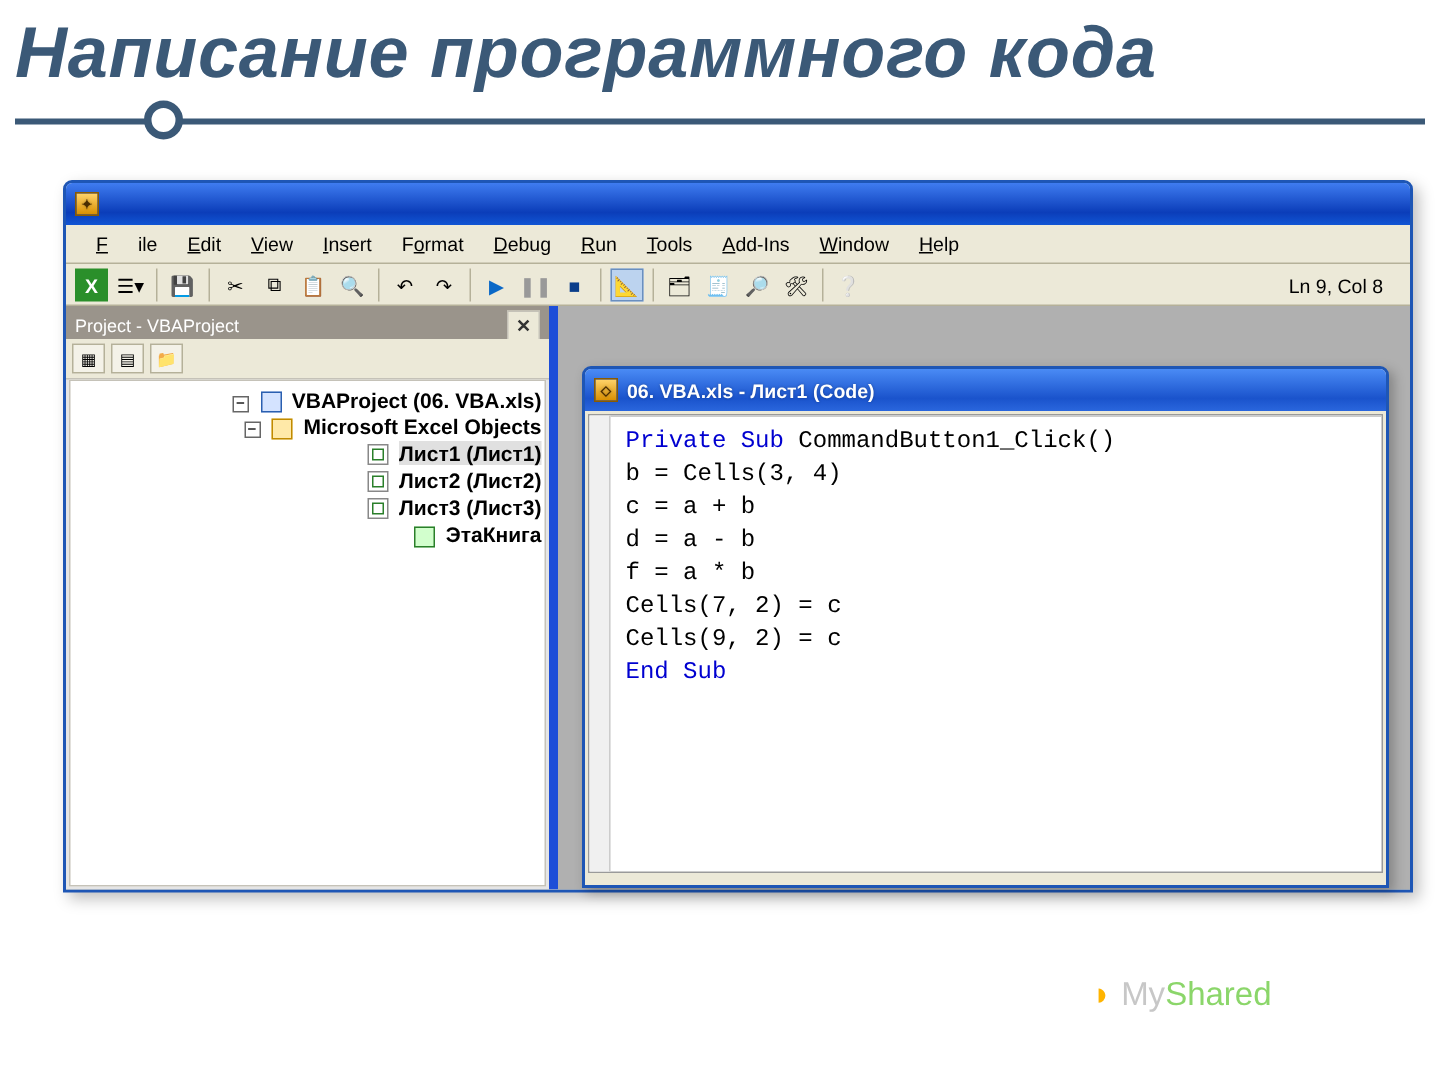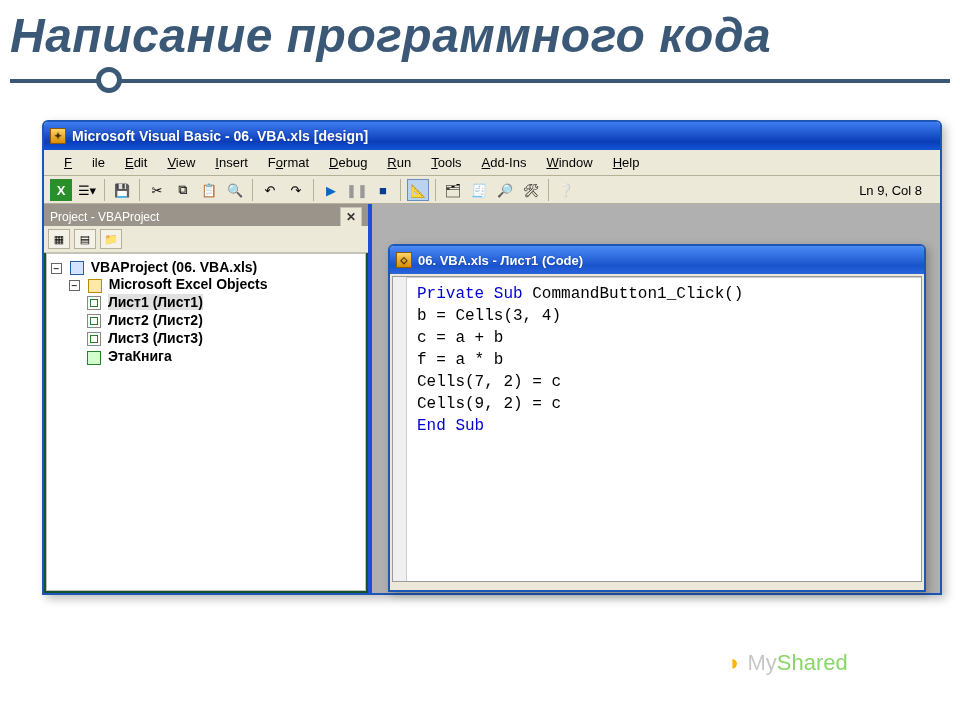--- a/index.html
+++ b/index.html
@@ -116,22 +116,22 @@
   
   .workspace {
     display: flex;
     height: calc(100% - 28px - 26px - 28px);
     background: #b0b0b0;
   }
 
   
   .project-panel {
     width: 328px;
-    background: #14532d;
-    border-right: 4px solid #1d4ed8;
+    background: #e5e5e5;
+    border-right: 6px solid #1d4ed8;
     display: flex; flex-direction: column;
   }
   .panel-title {
     height: 22px;
     background: #9a948b;
     color: #fff;
     font-size: 12px;
     padding: 3px 6px 0;
     display: flex; align-items:center;
   }
@@ -159,21 +159,21 @@
   }
   .tree {
     flex:1;
     background:#fff;
     border:1px solid #c5c2b8;
     margin:0 2px 2px;
     overflow:auto;
     font-size:14px;
   }
   .tree ul{list-style:none;padding-left:18px;}
-  .tree>ul{padding:4px 2px 6px 4px;}
+  .tree>ul{padding:4px 2px 6px 20px;text-align:right;}
   .tree li{padding:1px 0;white-space:nowrap;}
   .pm {
     display:inline-flex;
     width:11px;height:11px;
     border:1px solid #666;
     align-items:center;justify-content:center;
     font-size:10px;line-height:9px;
     margin-right:4px;
     background:#fff;
     color:#333;
@@ -271,21 +271,20 @@
 
 <div class="slide-title">Написание программного кода</div>
 <div class="title-rule">
   <div class="title-dot"></div>
 </div>
 
 <div class="vbe-window">
 
   <div class="titlebar">
     <span class="ico">✦</span>
-    <span>Microsoft Visual Basic - 06. VBA.xls [design]</span>
   </div>
 
   <div class="menubar">
     <span><u>F</u><span></span>ile</span>
     <span><u>E</u>dit</span>
     <span><u>V</u>iew</span>
     <span><u>I</u>nsert</span>
     <span>F<u>o</u>rmat</span>
     <span><u>D</u>ebug</span>
     <span><u>R</u>un</span>
@@ -376,19 +375,19 @@
 </div>
 
 <div class="code-child">
   <div class="titlebar">
     <span class="ico">◇</span>
     <span>06. VBA.xls - Лист1 (Code)</span>
   </div>
   <div class="code-area">
     <div class="margin-bar"></div>
     <div class="top-rule"></div>
-    <pre class="code" id="code-pre"><div><span class="kw">Private Sub </span><span>CommandButton1_Click()</span></div><div>b = Cells(3, 4)</div><div>c = a + b</div><div>f = a * b</div><div>Cells(7, 2) = c</div><div>Cells(9, 2) = c</div><div><span class="kw">End Sub</span></div></pre>
+    <pre class="code" id="code-pre"><div><span class="kw">Private Sub </span><span>CommandButton1_Click()</span></div><div>b = Cells(3, 4)</div><div>c = a + b</div><div>d = a - b</div><div>f = a * b</div><div>Cells(7, 2) = c</div><div>Cells(9, 2) = c</div><div><span class="kw">End Sub</span></div></pre>
   </div>
 </div>
 
 <div class="watermark">
   <b>◗</b> <span class="g">My</span><span class="grn">Shared</span>
 </div>
 
 </body></html>

